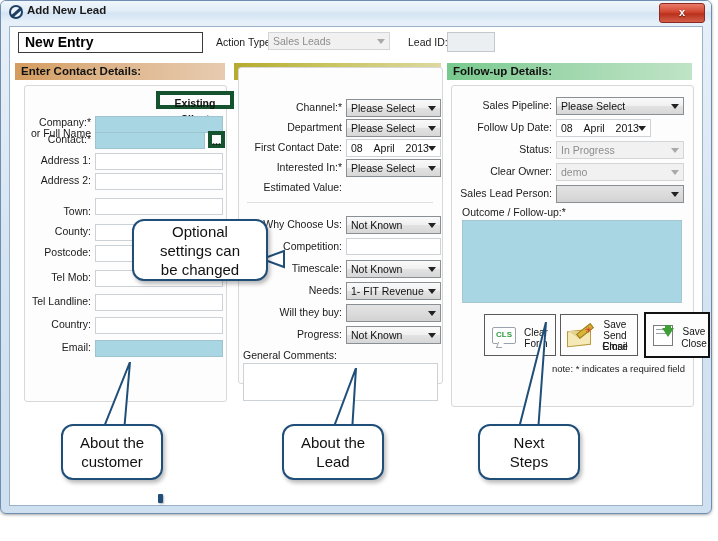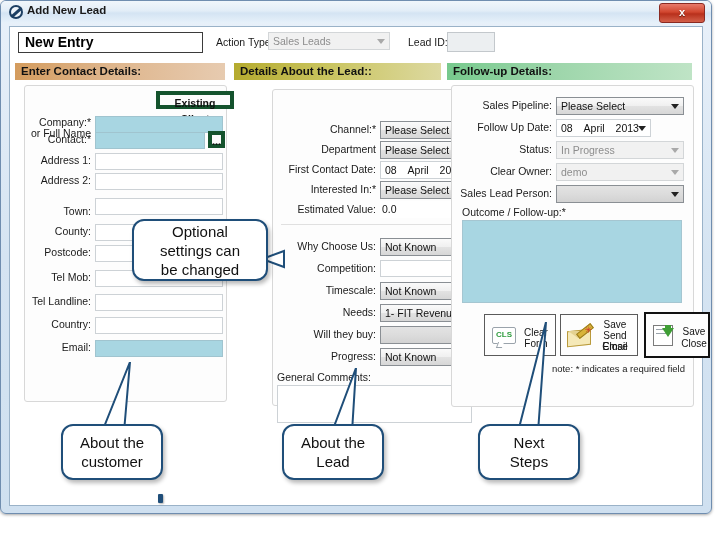--- a/index.html
+++ b/index.html
@@ -47,21 +47,21 @@
   .phdr.contact{left:5px;top:36px;width:210px;
        background:linear-gradient(90deg,#d49c5e 0%,#ddb388 40%,#e7cbb0 100%);}
   .phdr.lead{left:224px;top:36px;width:207px;
        background:linear-gradient(90deg,#b5ab2f 0%,#c9c45f 45%,#ddd9a1 100%);}
   .phdr.follow{left:437px;top:36px;width:245px;
        background:linear-gradient(90deg,#77c98d 0%,#9ed6ab 45%,#bfe4c6 100%);}
 
   
   .panel{position:absolute;background:#fdfdfd;border:1px solid #d8d8d8;border-radius:3px;}
   .p-contact{left:14px;top:58px;width:201px;height:315px;}
-  .p-lead{left:228px;top:62px;width:203px;height:315px;margin-left:34px;}
+  .p-lead{left:228px;top:40px;width:203px;height:315px;}
   .p-follow{left:441px;top:58px;width:241px;height:320px;}
 
   
   .flabel{position:absolute;font-size:10.5px;color:#1a1a1a;text-align:right;white-space:nowrap;}
   .tin{position:absolute;height:17px;background:#fff;border:1px solid #cdd2d6;box-sizing:border-box;}
   .tin.req{background:#a8d6e2;border-color:#a0c4cf;}
 
   .combo{position:absolute;height:18px;box-sizing:border-box;border:1px solid #8a8f94;
          background:linear-gradient(180deg,#fafafa 0%,#f0f0f0 48%,#e2e2e2 52%,#d7d7d7 100%);
          font-size:10.5px;color:#111;line-height:16px;padding-left:4px;overflow:hidden;
@@ -213,21 +213,20 @@
           <i class="arw"></i>
         </div>
 
         <div class="flabel" style="left:0;top:93px;width:103px;">Interested In:*</div>
         <div class="combo" style="left:107px;top:91px;width:95px;">
           <span>Please Select</span>
           <i class="arw"></i>
         </div>
 
         <div class="flabel" style="left:0;top:113px;width:103px;">Estimated Value:</div>
-        <div class="tin" style="left:107px;top:111px;width:95px;border:none;background:#fff;font-size:10.5px;color:#111;padding-left:2px;line-height:16px;">0.0</div>
 
         <div class="sep" style="left:8px;top:134px;width:186px;"></div>
 
         <div class="flabel" style="left:0;top:150px;width:103px;">Why Choose Us:</div>
         <div class="combo" style="left:107px;top:148px;width:95px;">
           <span>Not Known</span>
           <i class="arw"></i>
         </div>
 
         <div class="flabel" style="left:0;top:172px;width:103px;">Competition:</div>

